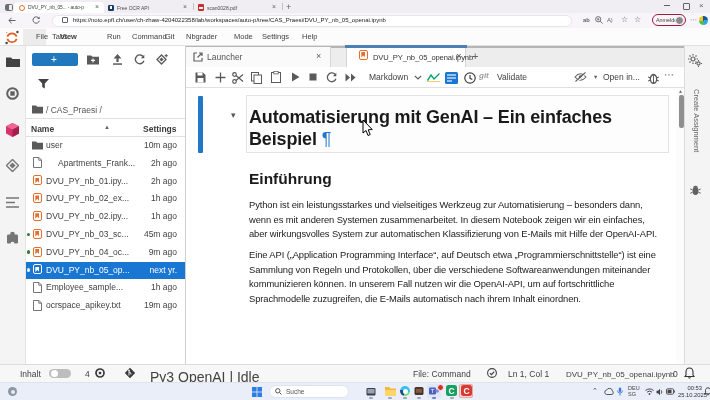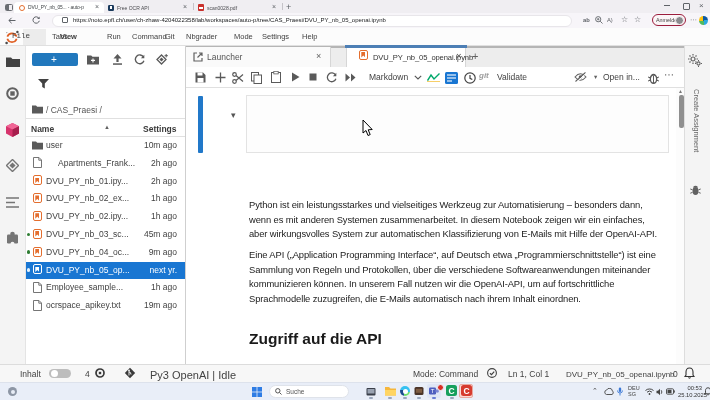--- a/index.html
+++ b/index.html
@@ -70,21 +70,21 @@
 <div class="a" style="left:0;top:28px;width:710px;height:18px;background:#fcfcfc;border-bottom:1px solid #e0e0e0;box-sizing:border-box;"></div>
 <svg class="a" style="left:5px;top:29.5px;" width="14" height="15" viewBox="0 0 14 15">
  <path d="M2.3 6.6 A5 5 0 0 1 11.7 6.6" fill="none" stroke="#df6126" stroke-width="1.7"></path>
  <path d="M2.3 8.8 A5 5 0 0 0 11.7 8.8" fill="none" stroke="#df6126" stroke-width="1.7"></path>
  <circle cx="12.4" cy="2" r="1.2" fill="#4a4a4a"></circle>
       <circle cx="1.6" cy="13" r="1.3" fill="#4a4a4a"></circle>
       <circle cx="1.8" cy="2.6" r="0.7" fill="#9a9a9a"></circle>
 </svg>
 <div class="a" style="left:23px;top:29px;width:23px;height:16px;background:#ececec;"></div>
 <div class="a" style="left:0;top:32px;width:710px;height:12px;font-size:7.5px;color:#424242;">
-<span style="position:absolute;left:12px;font-family:Liberation Mono, monospace;">File</span>
+<span style="position:absolute;left:36px;">File</span>
 <span style="position:absolute;left:52px;">Tabs</span>
 <span style="position:absolute;left:60px;font-weight:bold;">View</span>
 <span style="position:absolute;left:107px;">Run</span>
 <span style="position:absolute;left:132px;">Command</span>
 <span style="position:absolute;left:165px;">Git</span>
 <span style="position:absolute;left:186px;">Nbgrader</span>
 <span style="position:absolute;left:234px;">Mode</span>
 <span style="position:absolute;left:262px;">Settings</span>
 <span style="position:absolute;left:302px;">Help</span>
 </div>
@@ -318,24 +318,25 @@
         <line x1="11" y1="9" x2="8.6" y2="8.2"></line>
       </g>
     </svg>
 <div class="a" style="left:664px;top:69px;font-size:10px;color:#5a5a5a;letter-spacing:1px;">⋯</div>
 
 <div class="a" style="left:186px;top:88px;width:524px;height:276px;background:#fff;"></div>
 
 <div class="a" style="left:198px;top:96px;width:5px;height:57px;background:#2178c9;border-radius:1px;"></div>
 <div class="a" style="left:231px;top:109.5px;font-size:9px;color:#555;">▾</div>
 <div class="a" style="left:246px;top:95px;width:423px;height:58px;background:#fdfdfd;border:1px solid #e3e3e3;box-sizing:border-box;"></div>
-
+<div class="a" style="left:249px;top:107px;width:400px;font-size:18px;font-weight:bold;color:#1a1a1a;line-height:21.5px;letter-spacing:-0.15px;white-space:nowrap;">Automatisierung mit GenAI – Ein einfaches<br>Beispiel <span style="color:#2178c9;font-weight:normal;">¶</span></div>
+
+<div class="a" style="left:249px;top:169.5px;font-size:15.5px;font-weight:bold;color:#1a1a1a;">Einführung</div>
 <div class="a" style="left:249px;top:198px;font-size:9.4px;letter-spacing:-0.1px;color:#212121;line-height:14.6px;white-space:nowrap;">Python ist ein leistungsstarkes und vielseitiges Werkzeug zur Automatisierung – besonders dann,<br>wenn es mit anderen Systemen zusammenarbeitet. In diesem Notebook zeigen wir ein einfaches,<br>aber wirkungsvolles System zur automatischen Klassifizierung von E-Mails mit Hilfe der OpenAI-API.</div>
 <div class="a" style="left:249px;top:248px;font-size:9.4px;letter-spacing:-0.1px;color:#212121;line-height:14.6px;white-space:nowrap;">Eine API („Application Programming Interface“, auf Deutsch etwa „Programmierschnittstelle“) ist eine<br>Sammlung von Regeln und Protokollen, über die verschiedene Softwareanwendungen miteinander<br>kommunizieren können. In unserem Fall nutzen wir die OpenAI-API, um auf fortschrittliche<br>Sprachmodelle zuzugreifen, die E-Mails automatisch nach ihrem Inhalt einordnen.</div>
-<div class="a" style="left:249px;top:329.5px;font-size:15.5px;font-weight:bold;color:#1a1a1a;">Zugriff auf die API</div>
 
 <svg class="a" style="left:362px;top:120px;" width="12" height="17" viewBox="0 0 12 17">
       <path d="M1 0 L1 13 L4 10.5 L6 15.5 L8.2 14.6 L6.2 9.8 L10.2 9.5 Z" fill="#fff" stroke="#000" stroke-width="1"></path>
     </svg>
 
 <div class="a" style="left:676px;top:88px;width:8px;height:276px;background:#fcfcfc;"></div>
 <div class="a" style="left:678px;top:87.5px;font-size:5px;color:#777;">▲</div>
 <div class="a" style="left:679px;top:95px;width:4.5px;height:33px;background:#8f8f8f;border-radius:2px;"></div>
 
 <div class="a" style="left:684px;top:46px;width:26px;height:318px;background:#f4f4f4;border-left:1px solid #ddd;box-sizing:border-box;"></div>
@@ -364,22 +365,22 @@
 <div class="a" style="left:85px;top:369px;font-size:8.5px;color:#424242;">4</div>
 <svg class="a" style="left:95px;top:367.5px;" width="10" height="10" viewBox="0 0 10 10">
       <circle cx="5" cy="5" r="4" fill="none" stroke="#3a3a3a" stroke-width="1.7"></circle>
       <rect x="3.8" y="3.8" width="2.4" height="2.4" fill="#3a3a3a"></rect>
     </svg>
 <svg class="a" style="left:124px;top:367px;" width="12" height="12" viewBox="0 0 12 12">
       <path d="M0.8 6 L6 0.8 L11.2 6 L6 11.2 Z" fill="#3a3a3a"></path>
       <path d="M5 3.5 L5 8.5 M5 5 Q7 5 7 7.5" fill="none" stroke="#fff" stroke-width="0.9"></path>
       <circle cx="5" cy="3.4" r="0.8" fill="#fff"></circle>
     </svg>
-<div class="a" style="left:150px;top:369px;font-size:11px;color:#424242;">Py3 OpenAI | Idle</div>
-<div class="a" style="left:413px;top:369px;font-size:8.5px;color:#424242;">Mode: Command</div>
+<div class="a" style="left:150px;top:369px;font-size:14px;color:#424242;">Py3 OpenAI | Idle</div>
+<div class="a" style="left:413px;top:369px;font-size:8.5px;color:#424242;">File: Command</div>
 <svg class="a" style="left:487px;top:368px;" width="10" height="10" viewBox="0 0 10 10">
       <circle cx="5" cy="5" r="4.4" fill="none" stroke="#424242" stroke-width="1.1"></circle>
       <path d="M3 5.2 L4.5 6.6 L7.2 3.6" fill="none" stroke="#424242" stroke-width="1.2"></path>
     </svg>
 <div class="a" style="left:508px;top:369px;font-size:8.5px;color:#424242;">Ln 1, Col 1</div>
 <div class="a" style="left:566px;top:369.5px;font-size:8px;color:#424242;">DVU_PY_nb_05_openai.ipynb</div>
 <div class="a" style="left:673px;top:369px;font-size:8.5px;color:#424242;">0</div>
 <svg class="a" style="left:684px;top:366.5px;" width="11" height="12" viewBox="0 0 11 12">
       <path d="M5.5 1 C3 1 2 3 2 5 L2 8 L1 9.5 L10 9.5 L9 8 L9 5 C9 3 8 1 5.5 1 Z" fill="none" stroke="#333" stroke-width="1.1"></path>
       <path d="M4.3 10.5 Q5.5 11.8 6.7 10.5" fill="none" stroke="#333" stroke-width="1.1"></path>

